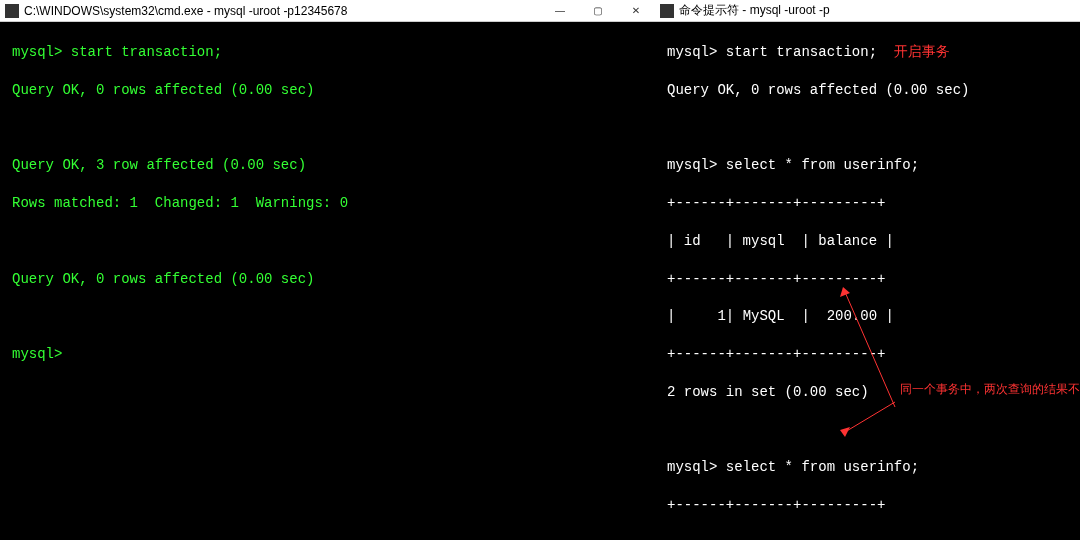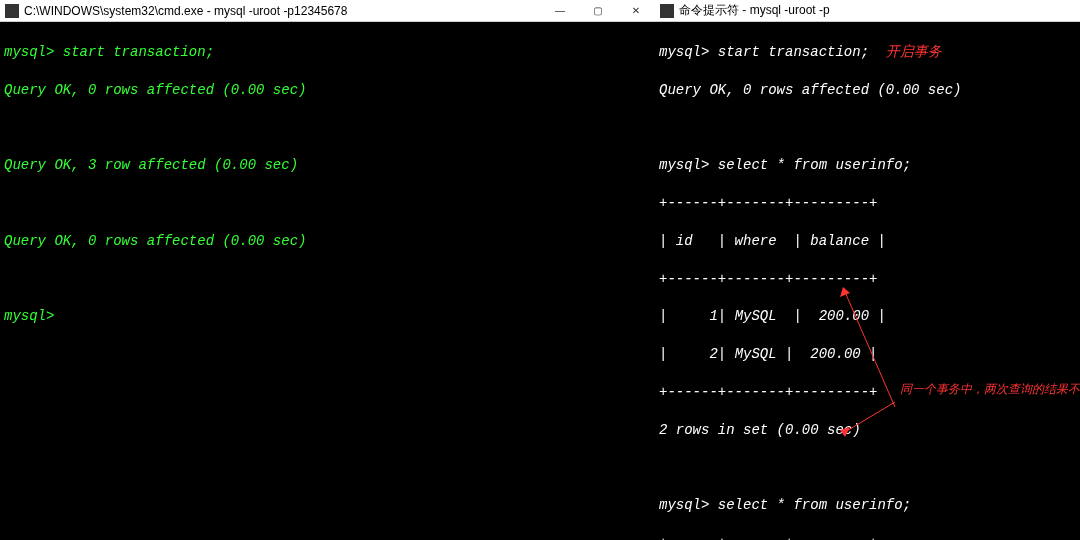--- a/index.html
+++ b/index.html
@@ -36,26 +36,25 @@
   .win-controls { display: flex; }
   .win-btn {
     width: 38px; height: 22px;
     display: flex; align-items: center; justify-content: center;
     font-size: 10px;
     color: #333;
   }
 
   .term {
     flex: 1;
-    padding: 2px 4px;
+    padding: 2px 12px;
     line-height: 1.35;
     white-space: pre;
     overflow: hidden;
     position: relative;
-    font-style: italic;
   }
   .left .term { color: #33ff33; }
   .right .term { color: #ffffff; }
   .annot-red { color: #ff3333; }
   .annot-block {
     position: absolute;
     color: #ff3333;
     font-family: "Microsoft YaHei", sans-serif;
     font-size: 12px;
     line-height: 1.3;
@@ -77,42 +76,42 @@
       <div class="win-btn">—</div>
       <div class="win-btn">▢</div>
       <div class="win-btn close">✕</div>
     </div>
   </div>
   <div class="term">
 <div><span>mysql&gt; </span><span>start transaction;</span></div>
 <div>Query OK, 0 rows affected (0.00 sec)</div>
 <div> </div>
 <div>Query OK, 3 row affected (0.00 sec)</div>
+<div>Rows matched: 1  Changed: 1  Warnings: 0</div>
 <div> </div>
 <div>Query OK, 0 rows affected (0.00 sec)</div>
 <div> </div>
 <div>mysql&gt;</div>
   </div>
 </div>
 
 <div class="window right">
   <div class="titlebar">
     <span class="title-icon"></span>
     <span class="title-text">命令提示符 - mysql  -uroot -p</span>
   </div>
   <div class="term">
 <div><span>mysql&gt; </span><span>start transaction;</span><span class="annot-red">  开启事务</span></div>
 <div>Query OK, 0 rows affected (0.00 sec)</div>
 <div> </div>
 <div><span>mysql&gt; </span><span>select * from userinfo;</span></div>
 <div>+------+-------+---------+</div>
-<div>| id   | where  | balance |</div>
+<div>| id   | mysql  | balance |</div>
 <div>+------+-------+---------+</div>
 <div>| <span>    1</span>| <span>MySQL </span> |<span>  200.00</span> |</div>
-<div>| <span>    2</span>| <span>MySQL</span> |<span>  200.00</span> |</div>
 <div>+------+-------+---------+</div>
 <div>2 rows in set (0.00 sec)</div>
 <div> </div>
 <div><span>mysql&gt; </span><span>select * from userinfo;</span></div>
 <div>+------+-------+---------+</div>
 
 
 
 
 

